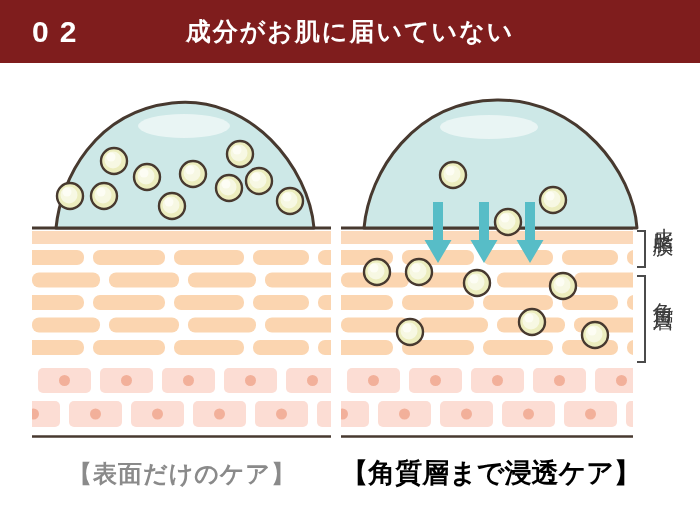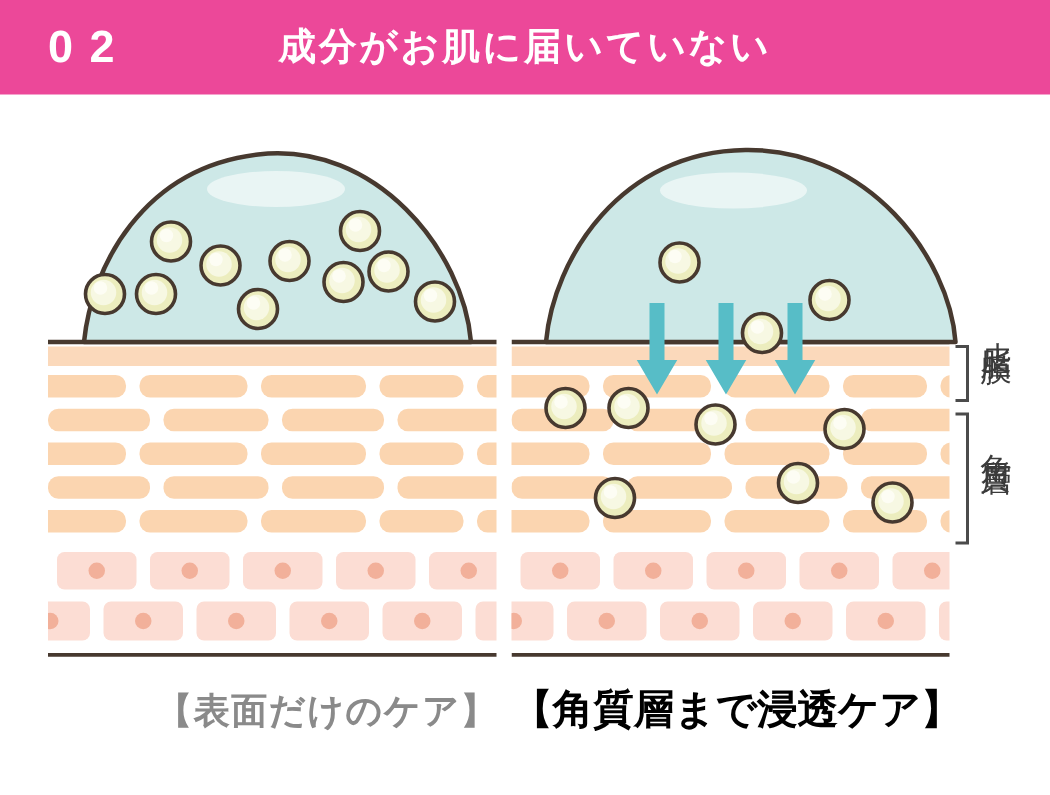--- a/index.html
+++ b/index.html
@@ -1,38 +1,38 @@
 <!DOCTYPE html>
 <html><head>
 <meta charset="utf-8">
 <style>
   html,body{margin:0;padding:0;background:#ffffff;}
   .stage{
     position:relative;width:700px;height:530px;overflow:hidden;background:#ffffff;
     font-family:"Liberation Sans","DejaVu Sans",sans-serif;
   }
   .header{
-    position:absolute;top:0;left:0;width:700px;height:63px;background:#ec4899;
+    position:absolute;top:0;left:0;width:700px;height:63px;background:#7f1d1d;
   }
   .step-number{
     position:absolute;left:32px;top:0;height:63px;line-height:63px;
     font-size:30px;font-weight:600;letter-spacing:11px;color:#ffffff;
   }
   .page-title{
     position:absolute;left:0;top:0;width:100%;height:63px;line-height:63px;
     text-align:center;font-size:25px;font-weight:600;letter-spacing:2px;color:#ffffff;
   }
   .illustration{position:absolute;left:0;top:0;}
   .vlabel{
     position:absolute;left:653px;writing-mode:vertical-rl;text-orientation:upright;
     font-size:21px;font-weight:500;color:#3b3b3b;letter-spacing:4px;line-height:1;
   }
   .vlabel.sebum{top:211px;}
   .vlabel.stratum{top:286px;}
-  .caption{position:absolute;text-align:right;white-space:nowrap;}
+  .caption{position:absolute;text-align:center;white-space:nowrap;}
   .caption-left{
     left:32px;top:458px;width:300px;font-size:24px;font-weight:600;
     letter-spacing:1px;color:#8a8a8a;
   }
   .caption-right{
     left:341px;top:455px;width:300px;font-size:27px;font-weight:600;
     letter-spacing:0px;color:#000000;
   }
 </style>
 </head>

